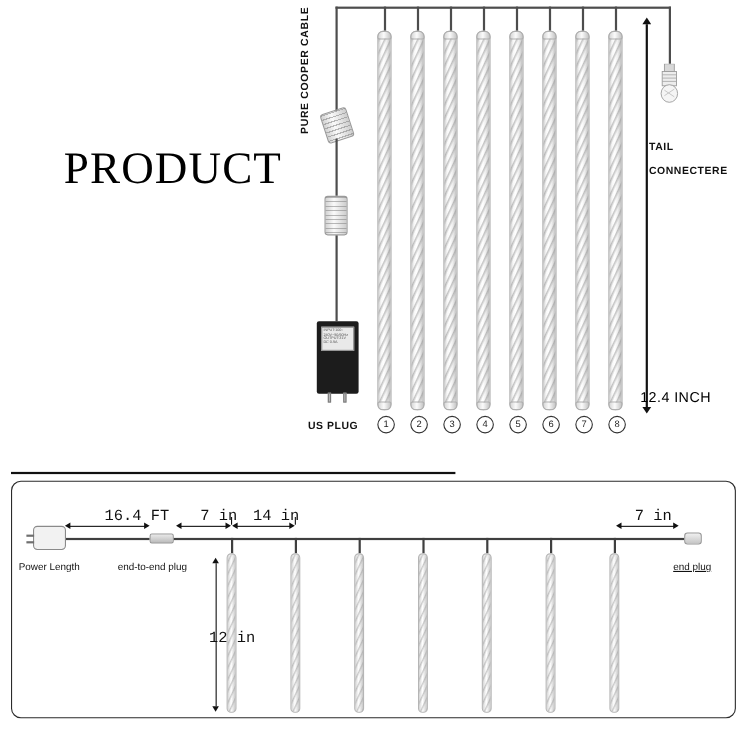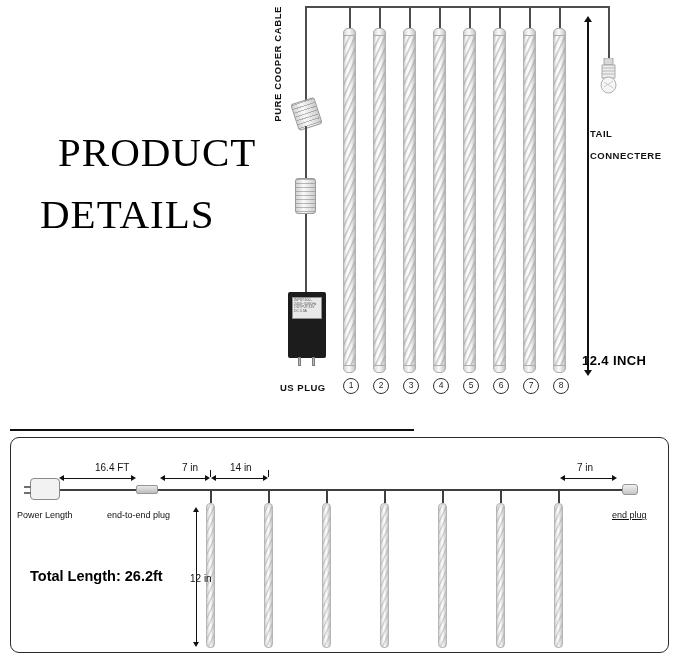--- a/index.html
+++ b/index.html
@@ -189,21 +189,21 @@
     position: absolute;
     width: 0; height: 0;
     border-left: 4px solid transparent;
     border-right: 4px solid transparent;
   }
   .arrow-up { border-bottom: 6px solid #111; }
   .arrow-dn { border-top: 6px solid #111; }
   .measure-text {
     position: absolute;
     font-size: 13px;
-    font-weight: bold;
+    font-weight: normal;
     letter-spacing: 0.4px;
   }
 
   
   .install-heading {
     position: absolute;
     left: 10px;
     top: 409px;
     font-size: 18.5px;
     font-weight: bold;
@@ -251,23 +251,24 @@
       repeating-linear-gradient(115deg,
         rgba(255,255,255,0) 0px,
         rgba(255,255,255,0) 2px,
         rgba(155,155,155,0.5) 3px,
         rgba(255,255,255,0) 4.5px),
       linear-gradient(to right, #d5d5d5, #ffffff 45%, #c8c8c8);
   }
 
   .dim-label {
     position: absolute;
-    font-size: 10px;
+    font-size: 14px;
     color: #111;
     white-space: nowrap;
+    font-family: Liberation Mono, monospace;
   }
   .dim-tick {
     position: absolute;
     width: 1px;
     height: 7px;
     background: #111;
   }
   .dim-line {
     position: absolute;
     height: 1px;
@@ -354,21 +355,20 @@
     background: linear-gradient(to bottom,#f0f0f0,#c6c6c6);
   }
 </style>
 </head>
 <body>
 
 <div class="stage">
 
   <div class="product-title">
     <span class="line1">PRODUCT</span>
-    <span class="line2">DETAILS</span>
   </div>
 
   <div class="upper">
 
     <div class="vlabel" style="left:22px; top:6px;">PURE COOPER CABLE</div>
 
     <div class="bus"></div>
 
     <div class="dropwire" style="left:55px; top:6px; height:105px;"></div>
 
@@ -529,15 +529,14 @@
   <div class="tube2" style="left:496px; top:503px; height:145px;"></div>
 
   <div class="lower-vwire" style="left:558px; top:489px; height:14px;"></div>
   <div class="tube2" style="left:554px; top:503px; height:145px;"></div>
 
   <div class="vdim-line" style="left:196px; top:512px; height:130px;"></div>
   <div class="vdim-arrowT" style="left:193px; top:507px;"></div>
   <div class="vdim-arrowB" style="left:193px; top:642px;"></div>
   <div class="dim-label" style="left:190px; top:573px;">12 in</div>
 
-  <div class="total-length">Total Length: 26.2ft</div>
 
 </div>
 
 </body></html>

